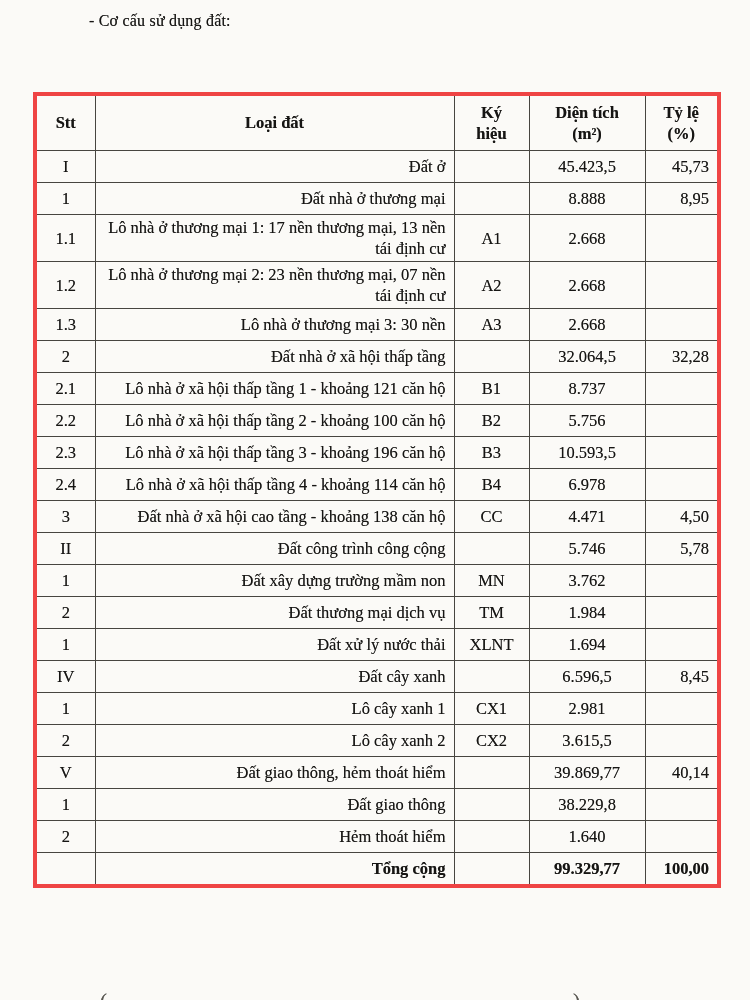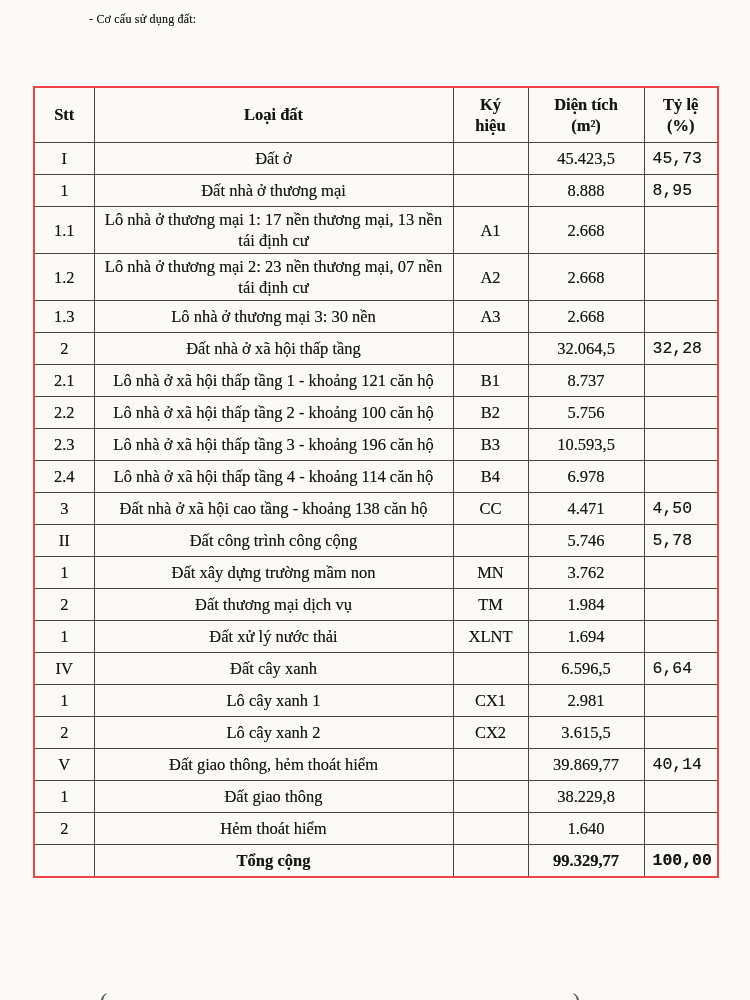--- a/index.html
+++ b/index.html
@@ -13,54 +13,54 @@
     overflow: hidden;
     background: #fbfaf7;
     color: #161513;
     font-family: "Liberation Serif", "DejaVu Serif", serif;
     text-shadow: 0 0 0.5px rgba(20,20,20,0.55);
   }
   .doc-title {
     position: absolute;
     left: 89px;
     top: 12px;
-    font-size: 12px;
+    font-size: 16px;
     letter-spacing: 0.2px;
   }
   table.land-table {
     position: absolute;
     left: 33px;
-    top: 86px;
+    top: 92px;
     width: 684px;
     border-collapse: collapse;
     table-layout: fixed;
-    border: 2px solid #ef4444;
+    border: 4px solid #ef4444;
   }
   .land-table th, .land-table td {
     border: 1px solid #474540;
     font-size: 16.5px;
     line-height: 1.28;
     vertical-align: middle;
     overflow: hidden;
   }
   .land-table th {
     font-weight: bold;
     text-align: center;
     height: 50px;
     padding: 2px 3px;
   }
   .land-table td {
     height: 27px;
     padding: 2px 8px;
   }
   .col-stt  { text-align: center; padding-left: 2px; padding-right: 2px; }
-  .col-loai { text-align: center; padding-left: 10px; padding-right: 8px; }
+  .col-loai { text-align: right; padding-left: 10px; padding-right: 8px; }
   .col-ky   { text-align: center; font-family: Liberation Serif, serif; }
   .col-dien { text-align: center; padding-right: 11px; }
-  .col-tyle { padding-right: 7px; font-family: Liberation Mono, monospace; }
+  .col-tyle { text-align: right; padding-right: 7px; }
   tr.bold td { font-weight: bold; }
   .hdr-line { display: block; }
   .cutoff-fragment {
     position: absolute;
     left: 100px;
     top: 991px;
     width: 480px;
     height: 9px;
     overflow: hidden;
     color: #5a5852;
@@ -230,21 +230,21 @@
         <td class="col-ky">XLNT</td>
         <td class="col-dien">1.694</td>
         <td class="col-tyle"></td>
       </tr>
 
       <tr>
         <td class="col-stt">IV</td>
         <td class="col-loai">Đất cây xanh</td>
         <td class="col-ky"></td>
         <td class="col-dien">6.596,5</td>
-        <td class="col-tyle">6,64</td>
+        <td class="col-tyle">8,45</td>
       </tr>
 
       <tr>
         <td class="col-stt">1</td>
         <td class="col-loai">Lô cây xanh 1</td>
         <td class="col-ky">CX1</td>
         <td class="col-dien">2.981</td>
         <td class="col-tyle"></td>
       </tr>
 

